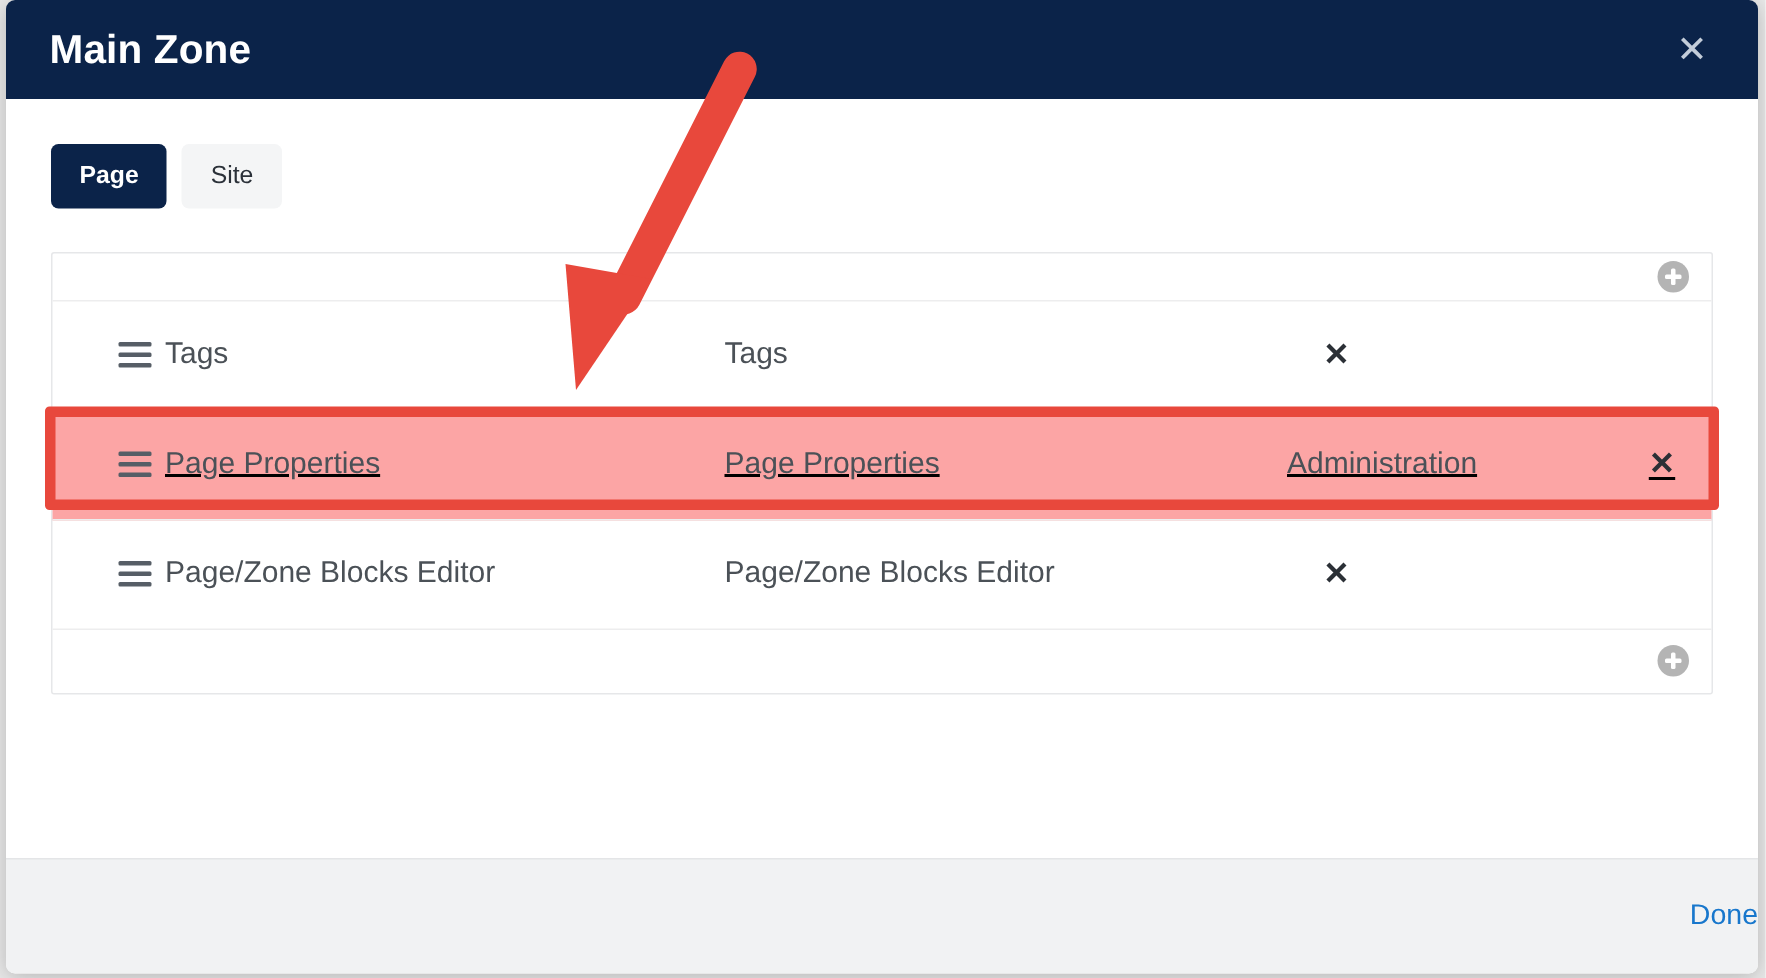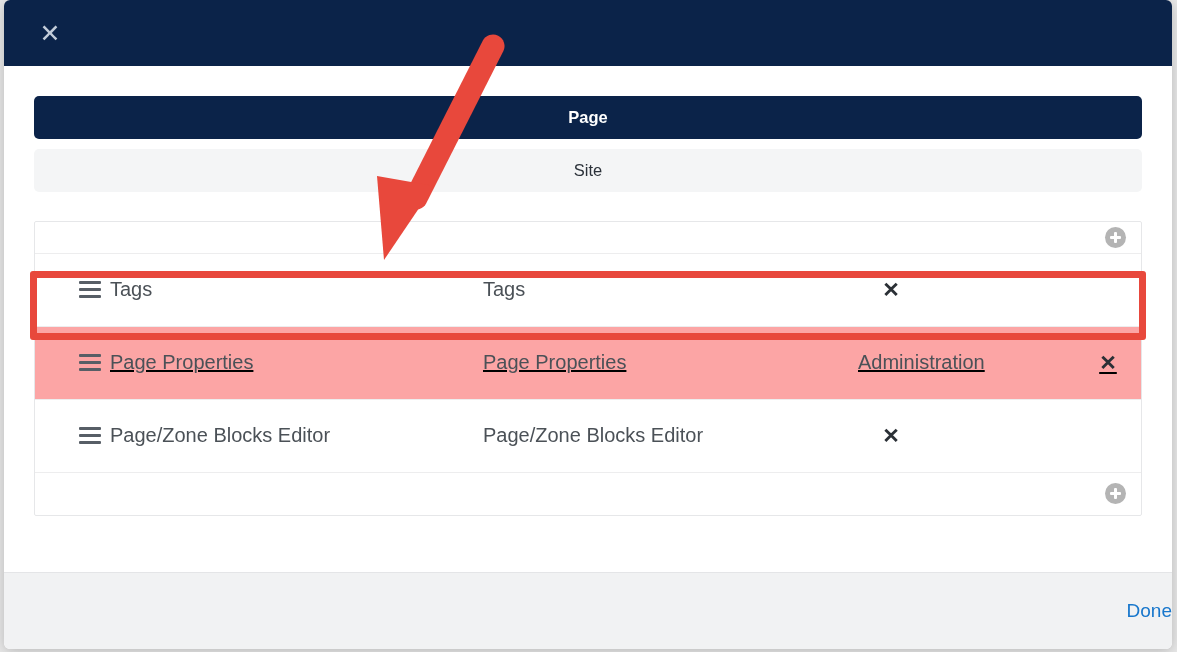--- a/index.html
+++ b/index.html
@@ -72,21 +72,20 @@
     background: #ffffff;
     padding: 30px 30px 0 30px;
     position: relative;
   }
 
   
   .tabs {
     display: flex;
     gap: 10px;
     margin-bottom: 29px;
-    flex-direction: column;
   }
   .tab {
     border: none;
     border-radius: 5px;
     font-size: 16.5px;
     font-family: "Liberation Sans", sans-serif;
     padding: 12px 19px;
     cursor: pointer;
     background: #f4f5f6;
     color: #2b3139;
@@ -228,20 +227,21 @@
   }
 </style>
 </head>
 <body>
 
 <div id="app-root">
 
   <div class="dialog">
 
     <div class="dialog-header">
+      <div class="dialog-title">Main Zone</div>
       <button class="close-btn">✕</button>
     </div>
 
     <div class="dialog-body">
 
       <div class="tabs">
         <button class="tab active">Page</button>
         <button class="tab">Site</button>
       </div>
 

